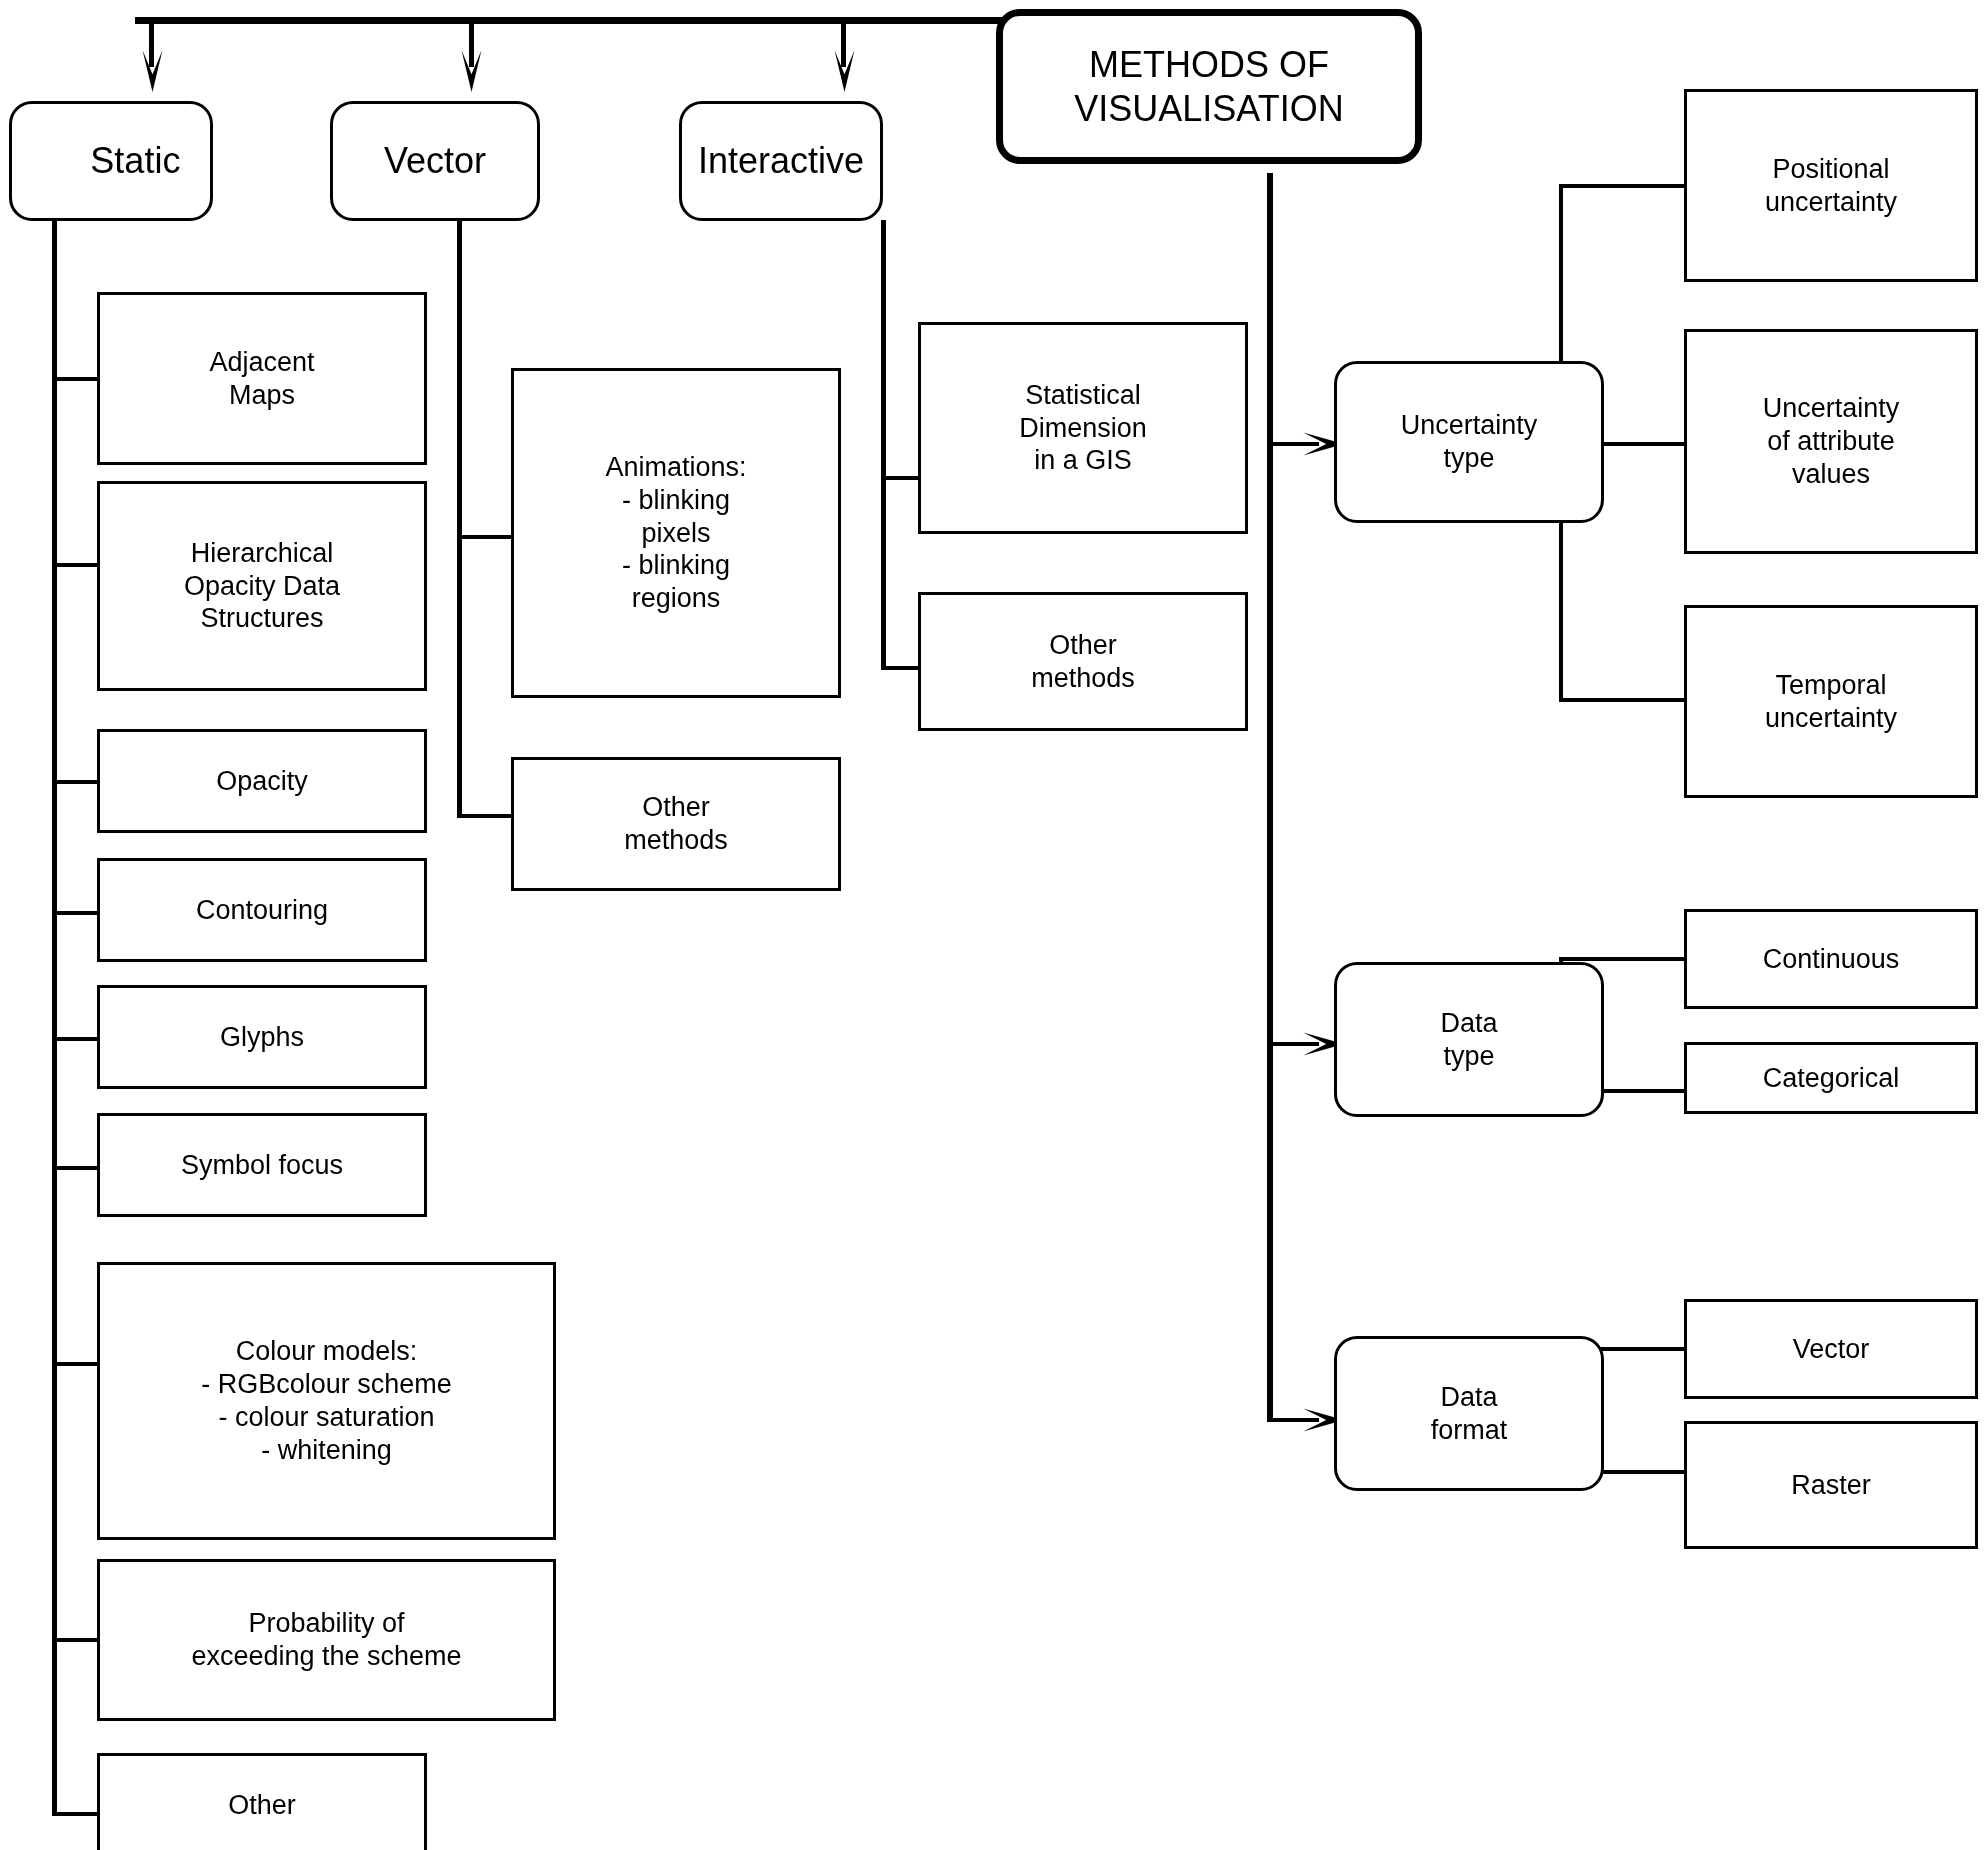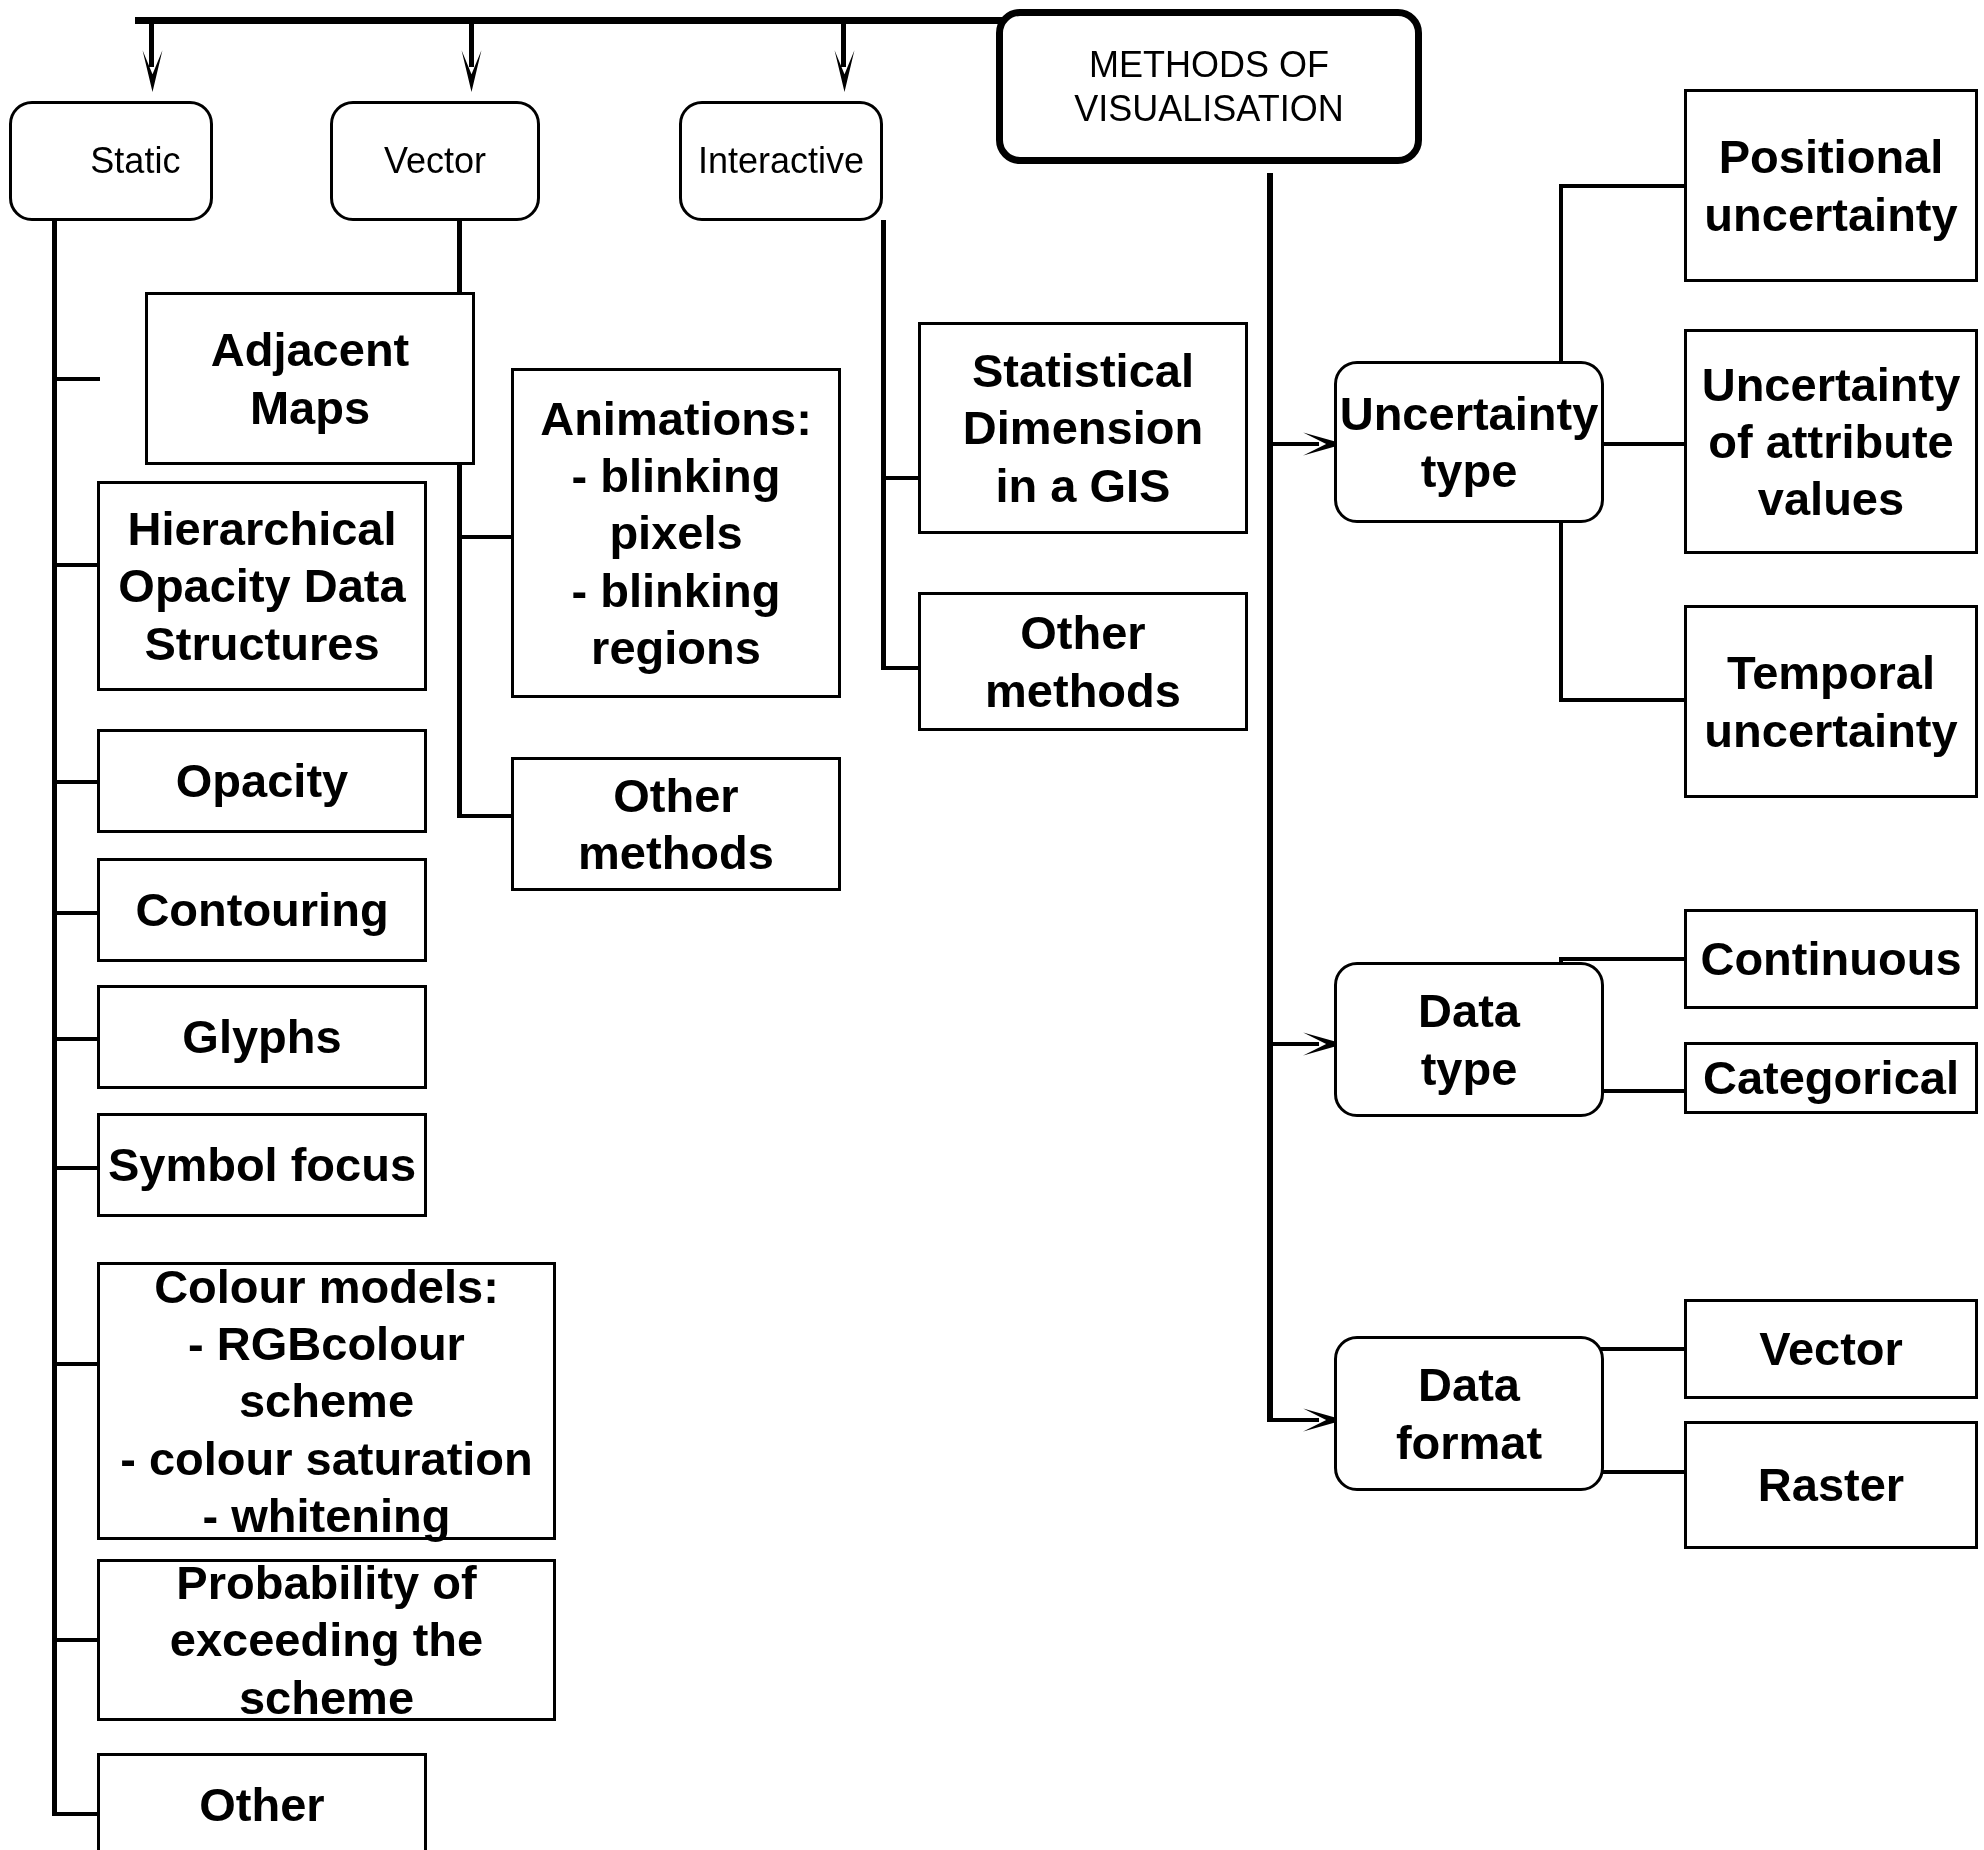--- a/index.html
+++ b/index.html
@@ -32,21 +32,21 @@
   }
   .node.rounded {
     border-radius: 23px;
   }
   .node.root {
     border-width: 7.3px;
     border-radius: 24px;
     z-index: 7;
   }
   .t-lg { font-size: 36px; }
-  .t-md { font-size: 47px; font-weight: bold; }
+  .t-md { font-size: 27px; }
   .line {
     position: absolute;
     background: #000000;
     z-index: 2;
   }
   .line.thick { background: #000000; }
   .arrowhead {
     position: absolute;
     z-index: 3;
   }
@@ -139,21 +139,21 @@
   <div class="line" style="left:1559px; top:1347px; width:128px; height:4.2px;"></div>
   <div class="line" style="left:1559px; top:1470px; width:128px; height:4.2px;"></div>
 
   <div class="node root t-lg" style="left:996px; top:9.4px; width:426px; height:155px;">METHODS OF
 VISUALISATION</div>
 
   <div class="node rounded t-lg" style="left:9.4px; top:101px; width:204px; height:120px;padding-left:48px;">Static</div>
   <div class="node rounded t-lg" style="left:330px; top:101px; width:210px; height:120px;">Vector</div>
   <div class="node rounded t-lg" style="left:679px; top:101px; width:204px; height:120px;">Interactive</div>
 
-  <div class="node t-md" style="left:97px; top:292px; width:330px; height:173px;margin-left:48px;">Adjacent
+  <div class="node t-md" style="left:97px; top:292px; width:330px; height:173px;">Adjacent
 Maps</div>
   <div class="node t-md" style="left:97px; top:481px; width:330px; height:210px;">Hierarchical
 Opacity Data
 Structures</div>
   <div class="node t-md" style="left:97px; top:729px; width:330px; height:104px;">Opacity</div>
   <div class="node t-md" style="left:97px; top:858px; width:330px; height:104px;">Contouring</div>
   <div class="node t-md" style="left:97px; top:985px; width:330px; height:104px;">Glyphs</div>
   <div class="node t-md" style="left:97px; top:1113px; width:330px; height:104px;">Symbol focus</div>
   <div class="node t-md" style="left:97px; top:1262px; width:459px; height:278px;">Colour models:
 - RGBcolour scheme

